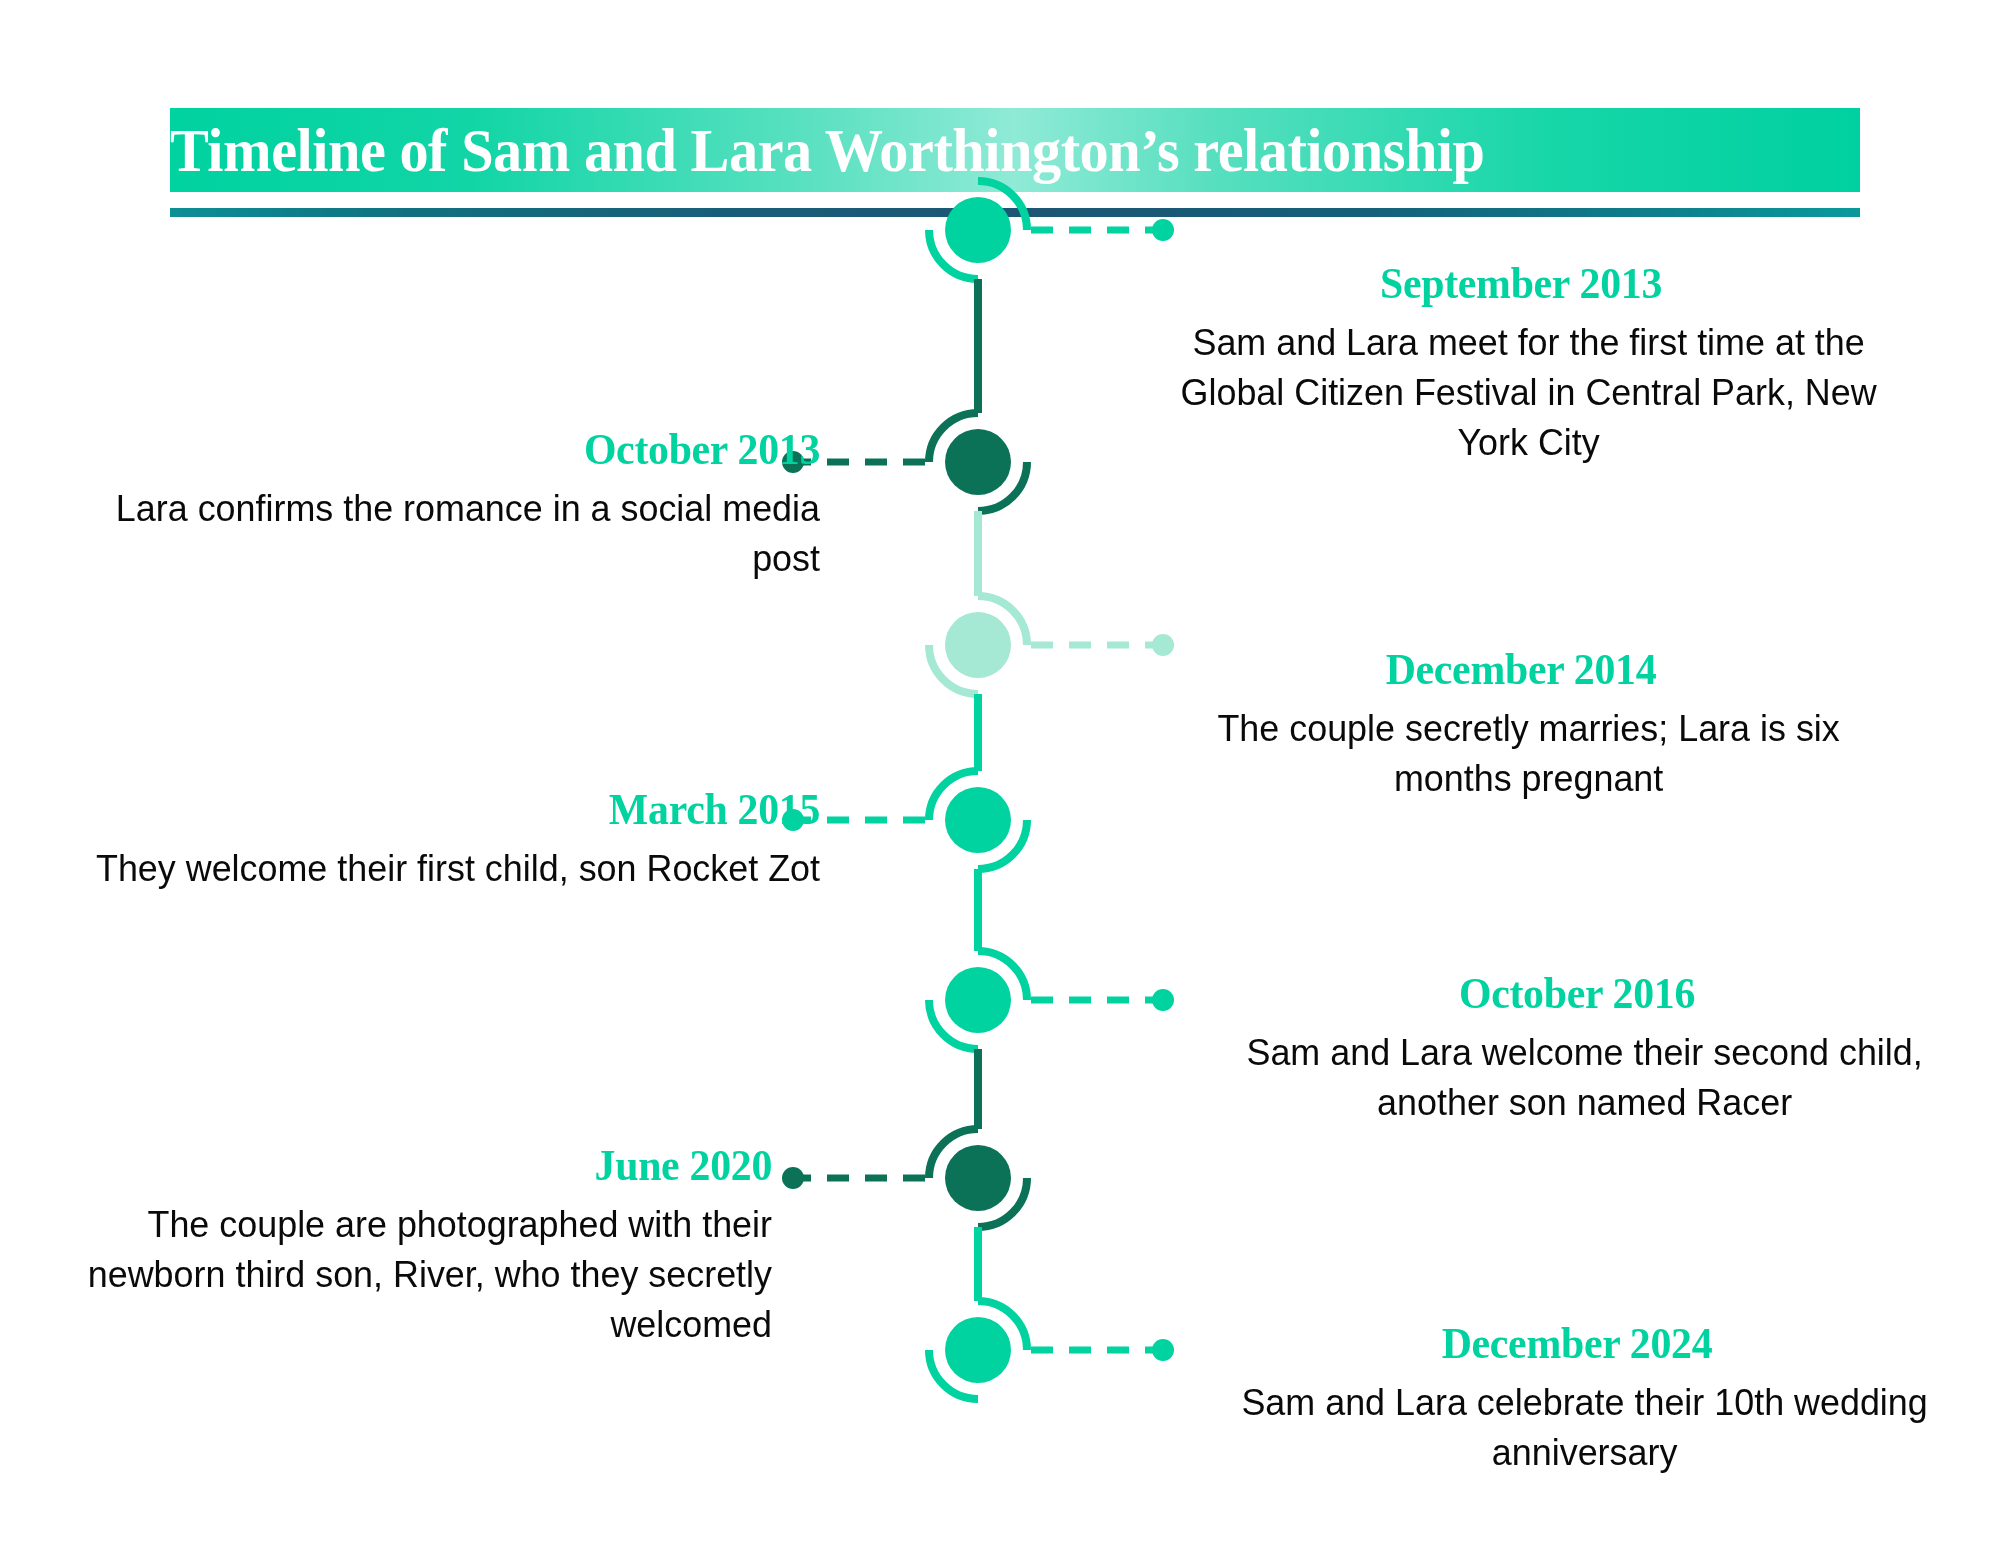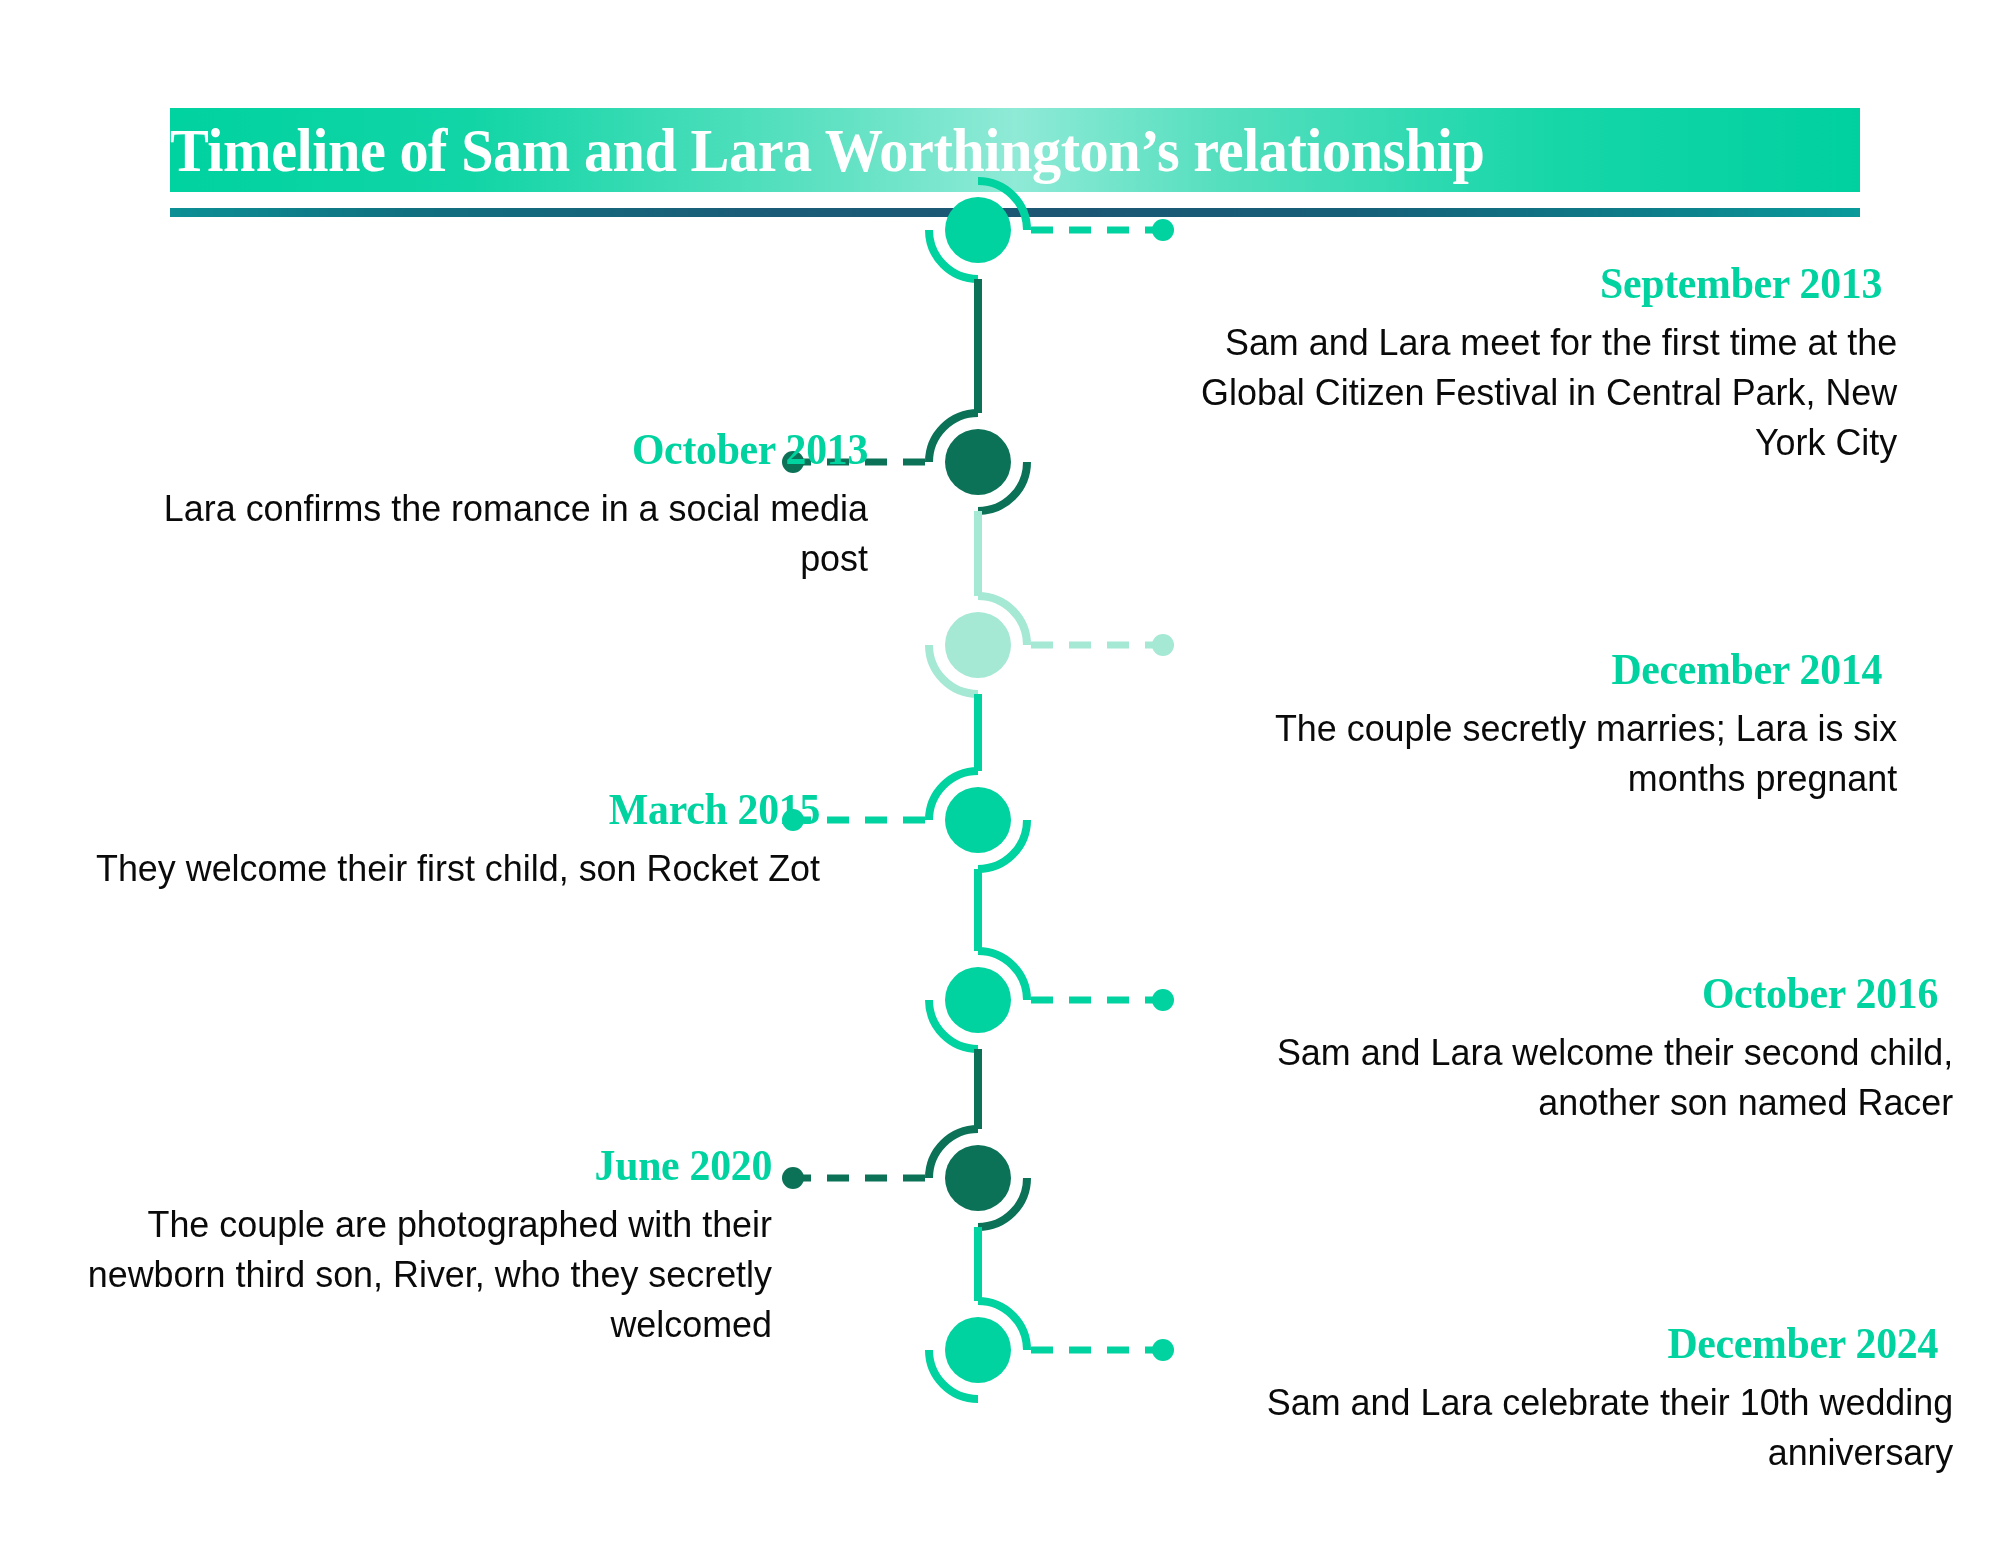--- a/index.html
+++ b/index.html
@@ -74,21 +74,21 @@
     top: 0;
     width: 2000px;
     height: 1555px;
     pointer-events: none;
   }
 
   
   .entry {
     position: absolute;
   }
-  .entry.right { text-align: right; }
+  .entry.right { text-align: center; }
   .entry.left  { text-align: right; }
 
   .entry-date {
     font-family: "Liberation Serif", serif;
     font-weight: bold;
     font-size: 44px;
     line-height: 52px;
     color: #00d2a0;
     letter-spacing: -0.3px;
     transform: scaleX(0.95);
@@ -182,21 +182,21 @@
           <circle cx="1163" cy="1350" r="11" fill="#00d2a0"></circle>
         </g>
       </g>
   </svg>
 
   <div id="entries">
       <div class="entry right" style="left: 1160px; width: 760px; top: 258px;">
         <div class="entry-date">September 2013</div>
         <div class="entry-body">Sam and Lara meet for the first time at the Global Citizen Festival in Central Park, New York City</div>
       </div>
-      <div class="entry left" style="right: 1132px; width: 760px; top: 424px;">
+      <div class="entry left" style="right: 1180px; width: 760px; top: 424px;">
         <div class="entry-date">October 2013</div>
         <div class="entry-body">Lara confirms the romance in a social media post</div>
       </div>
       <div class="entry right" style="left: 1160px; width: 760px; top: 644px;">
         <div class="entry-date">December 2014</div>
         <div class="entry-body">The couple secretly marries; Lara is six months pregnant</div>
       </div>
       <div class="entry left" style="right: 1180px; width: 760px; top: 784px;">
         <div class="entry-date">March 2015</div>
         <div class="entry-body">They welcome their first child, son Rocket Zot</div>

